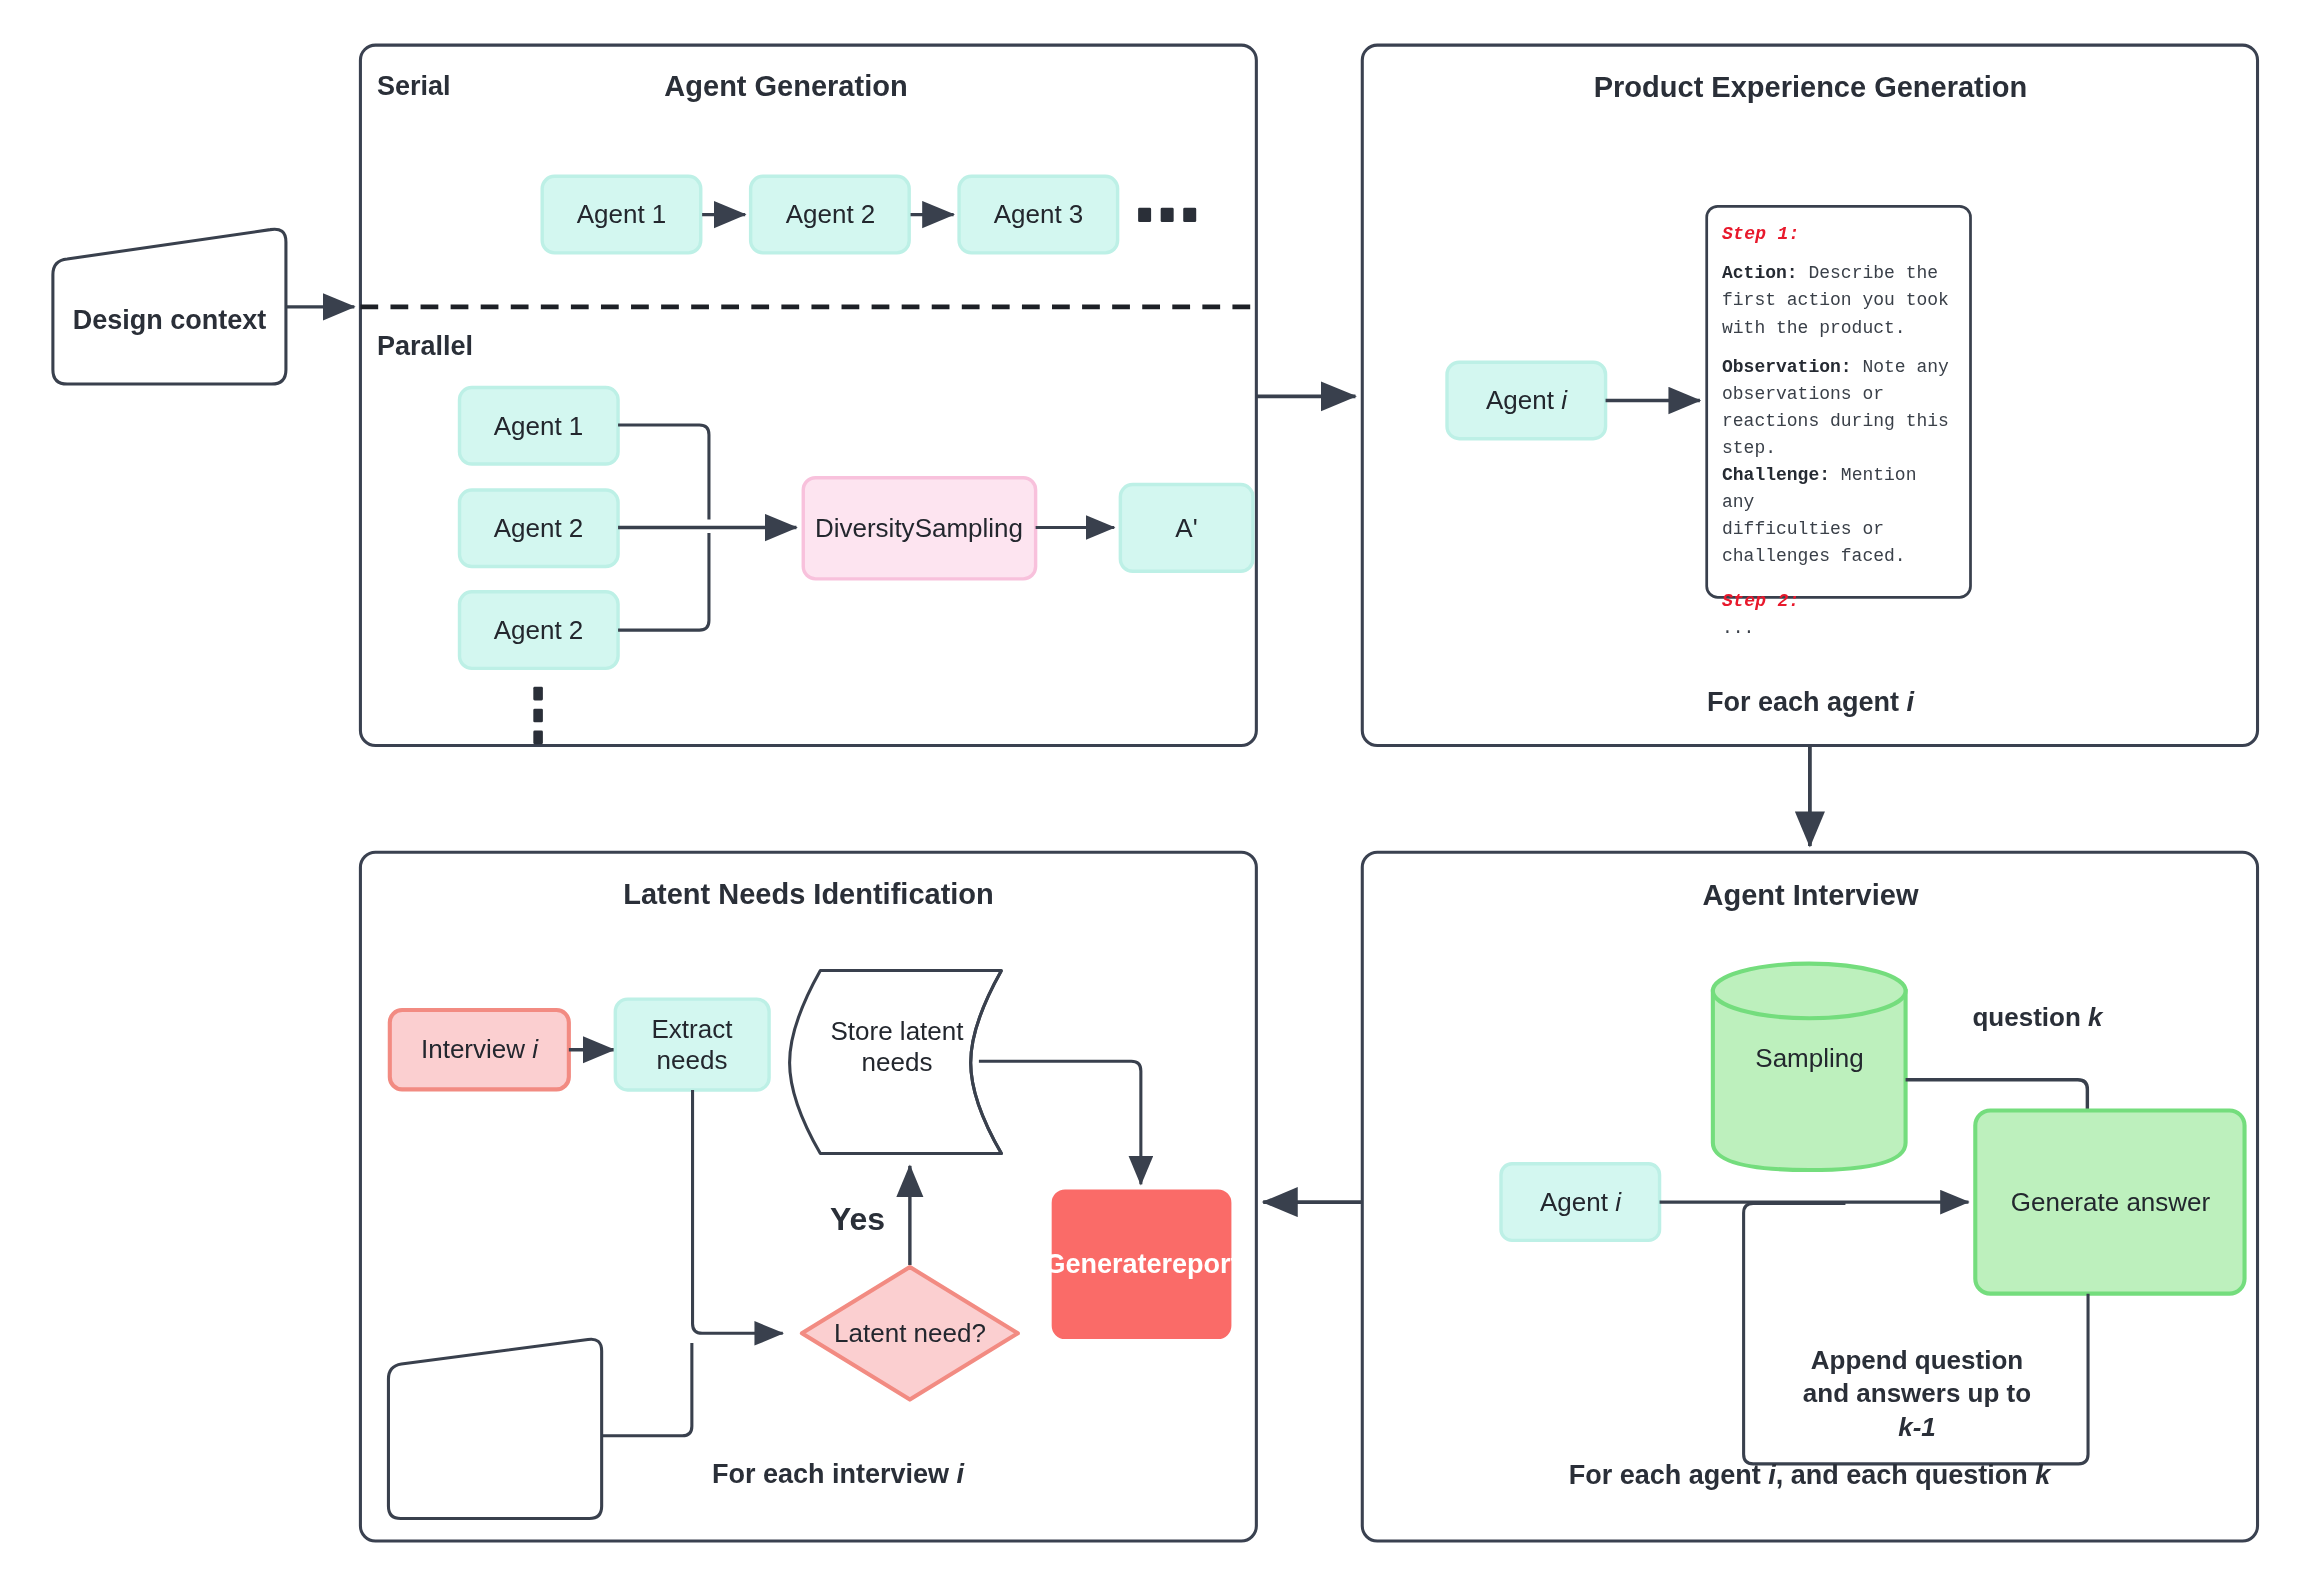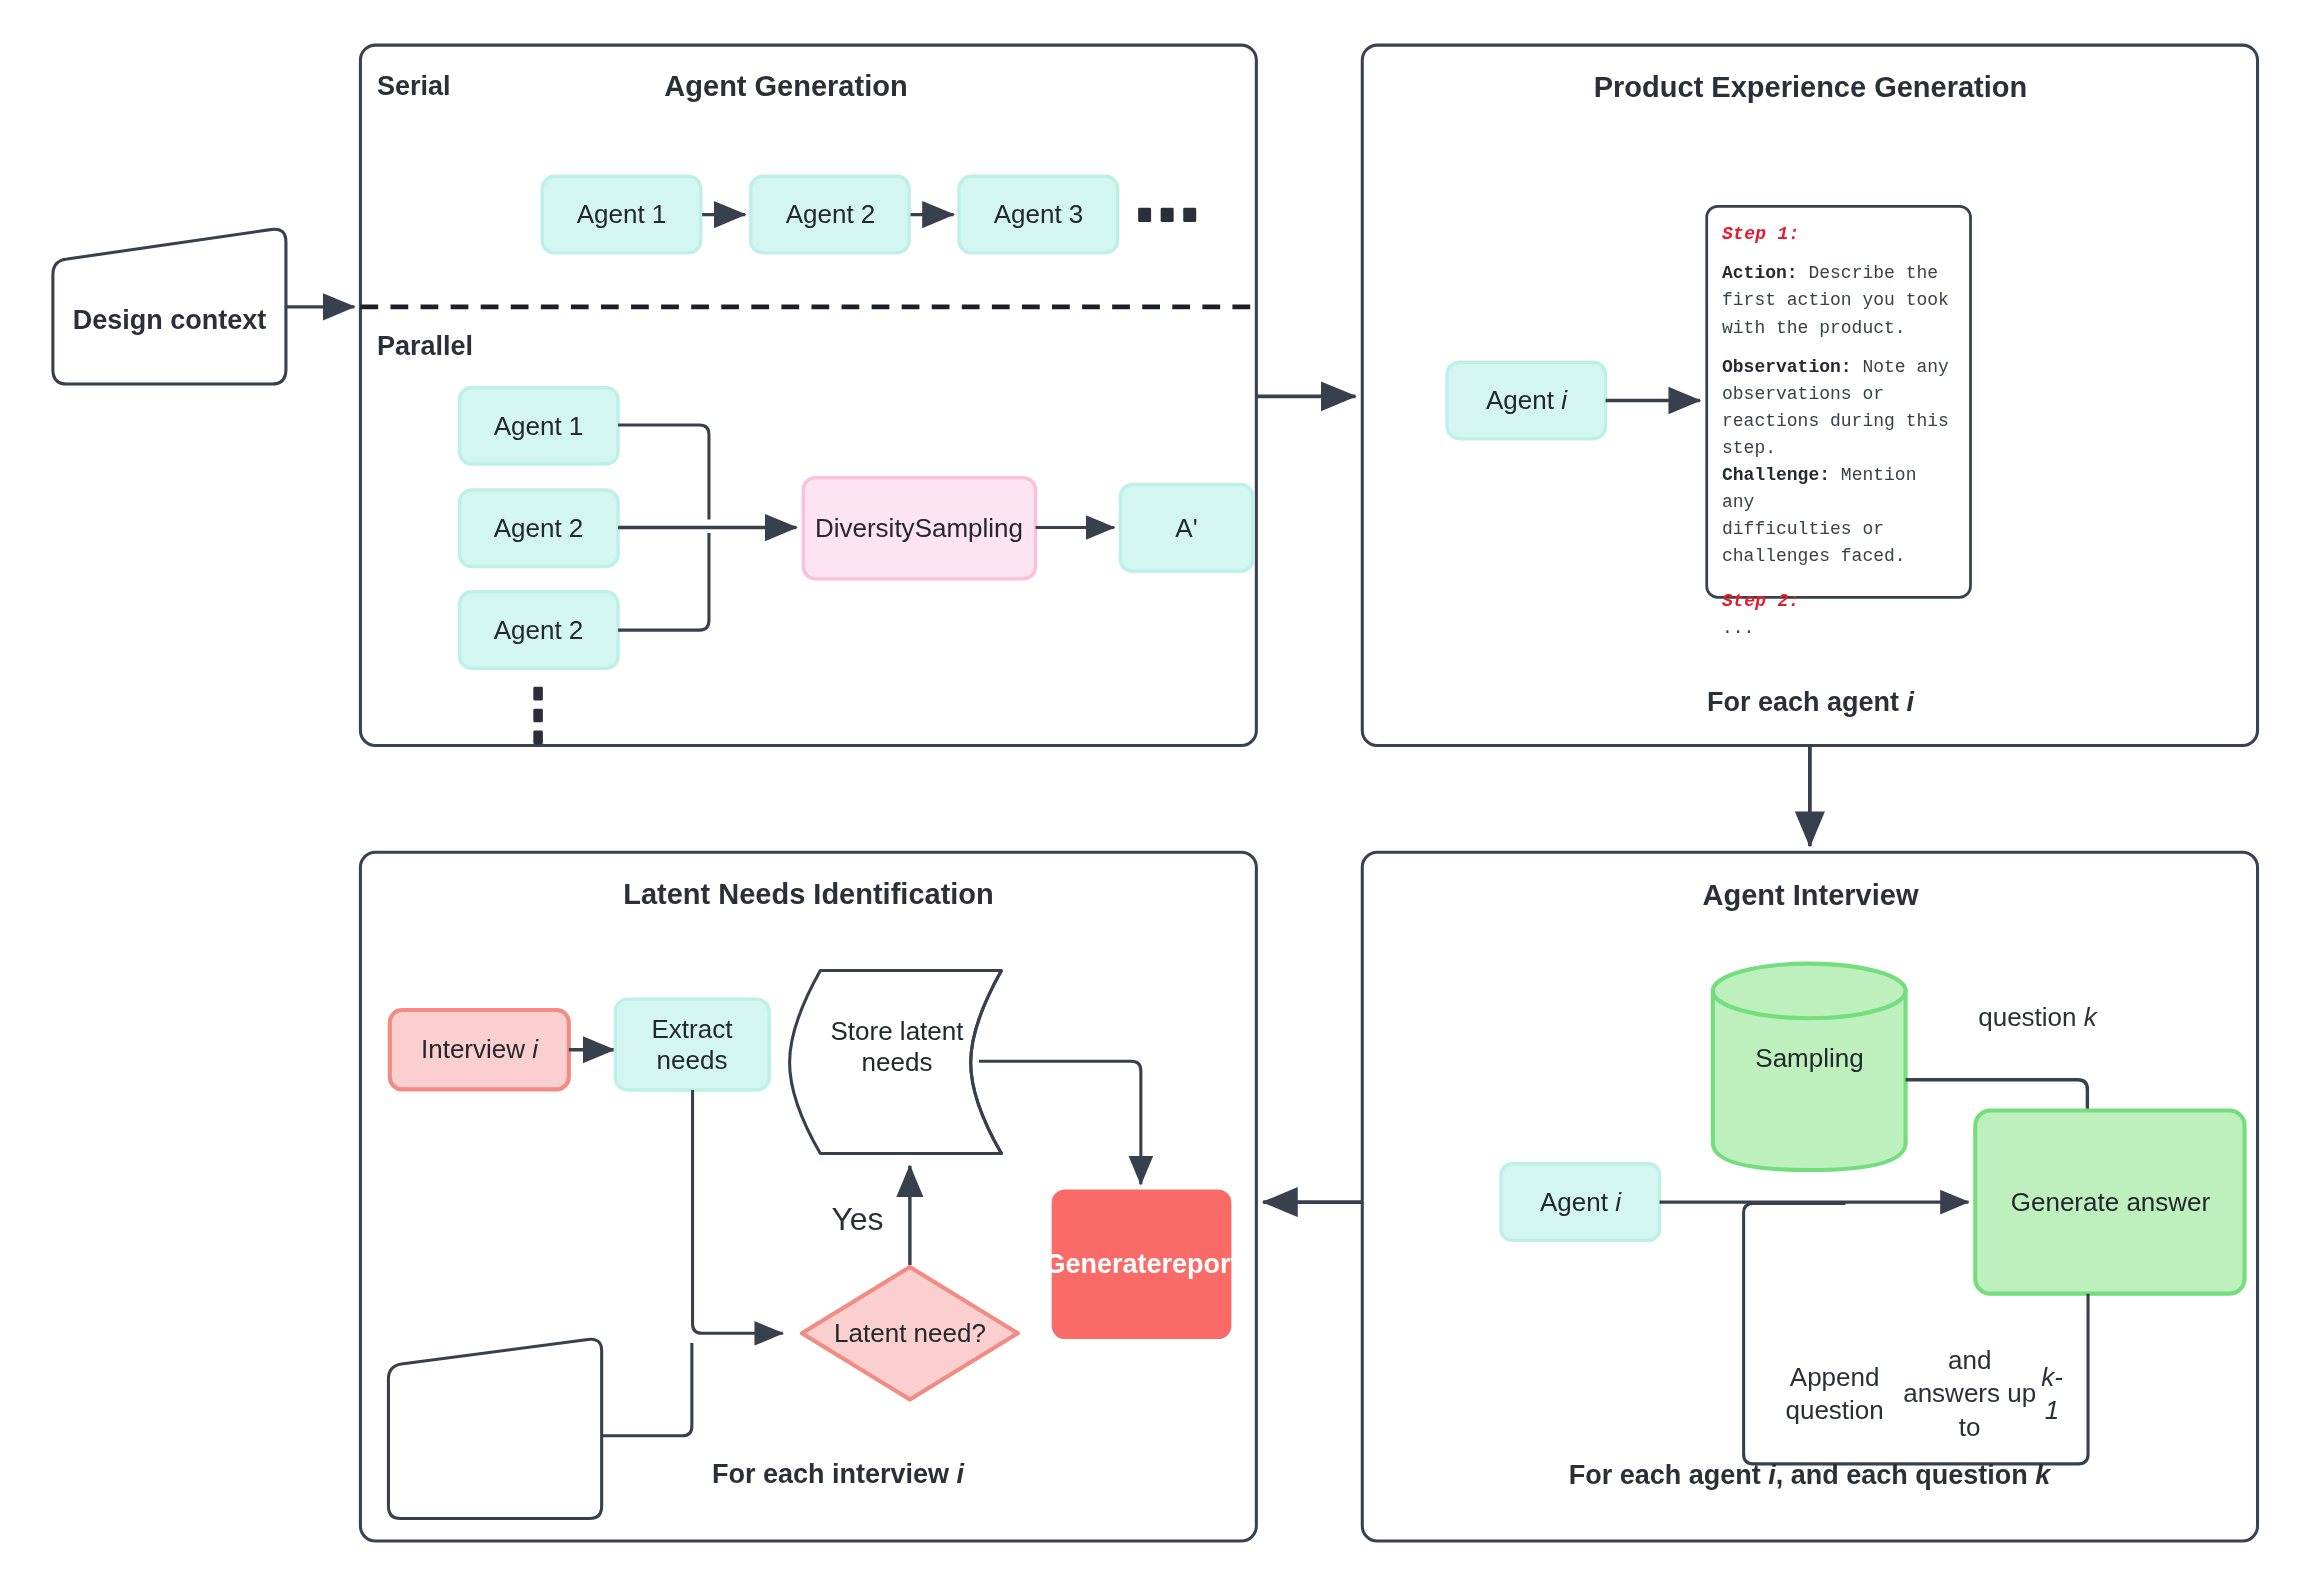--- a/index.html
+++ b/index.html
@@ -5,21 +5,21 @@
   html,body{margin:0;padding:0;background:#ffffff;}
   body{font-family:"Liberation Sans", sans-serif;}
   #stage{position:relative;width:2307px;height:1593px;background:#ffffff;overflow:hidden;}
   svg.layer{position:absolute;left:0;top:0;width:2307px;height:1593px;overflow:visible;}
   .node-label{
     position:absolute;display:flex;align-items:center;justify-content:center;
     text-align:center;color:#23272e;line-height:1.18;pointer-events:none;
   }
   .ttl{font-weight:bold;color:#2a2f38;}
   .shape-txt{font-size:26px;color:#23272e;}
-  .bold-txt{font-weight:normal;color:#2a2f38;}
+  .bold-txt{font-weight:bold;color:#2a2f38;}
   .code-box{
     position:absolute;font-family:"Liberation Mono", monospace;
     font-size:18px;line-height:1.50;color:#3a4049;
     box-sizing:border-box;padding:15px 13.7px 6.8px 15px;
   }
   .code-box .step{color:#e8192c;font-weight:bold;font-style:italic;letter-spacing:0.3px;}
   .code-box .k{font-weight:bold;color:#252a32;}
   .cb-l{margin-bottom:0.7px;}
   .cb-sp{margin-bottom:11.6px;}
   .gap{height:18px;}
@@ -176,21 +176,21 @@
   <div class="node-label shape-txt" style="left:1713px;top:1038px;width:193px;height:41px;">Sampling</div>
   <div class="node-label bold-txt" style="left:1928px;top:1000px;width:219px;height:34px;font-size:26px;">
     <span>question&nbsp;</span>
       <i>k</i>
   </div>
   <div class="node-label shape-txt" style="left:1501px;top:1164px;width:159px;height:77px;">
     <span>Agent&nbsp;</span>
       <i>i</i>
   </div>
   <div class="node-label shape-txt" style="left:1976px;top:1111px;width:269px;height:183px;">Generate answer</div>
-  <div class="node-label bold-txt" style="left:1770px;top:1336px;width:294px;height:116px;flex-direction:row;font-size:26px;line-height:1.28;">
+  <div class="node-label bold-txt" style="left:1770px;top:1336px;width:294px;height:116px;flex-direction:column;font-size:26px;line-height:1.28;">
     <span>Append question</span>
     <span>and answers up to</span>
     <span style="font-style:italic;">k-1</span>
   </div>
   <div class="node-label ttl" style="left:1526px;top:1457px;width:567px;height:38px;font-size:27px;">
     <span>For each agent&nbsp;</span>
       <i>i</i>
       <span>, and each question&nbsp;</span>
       <i>k</i>
   </div>

